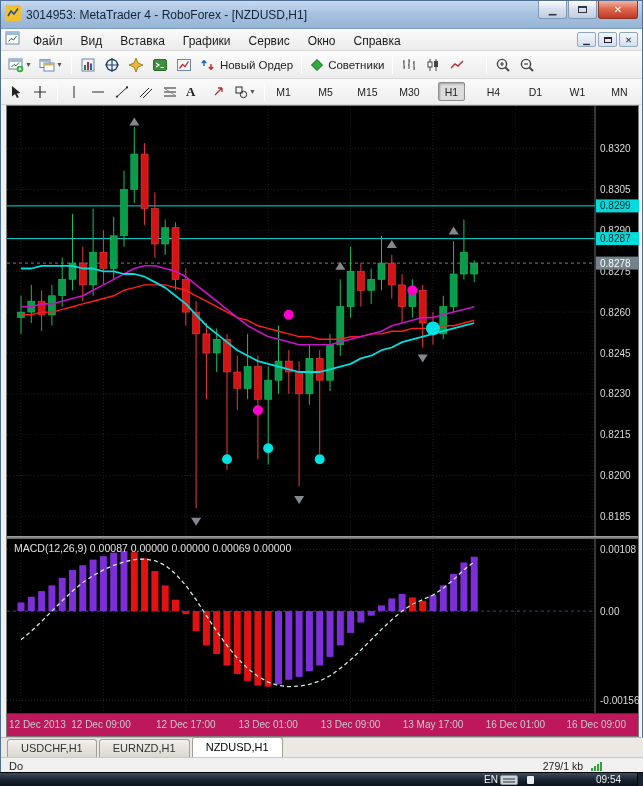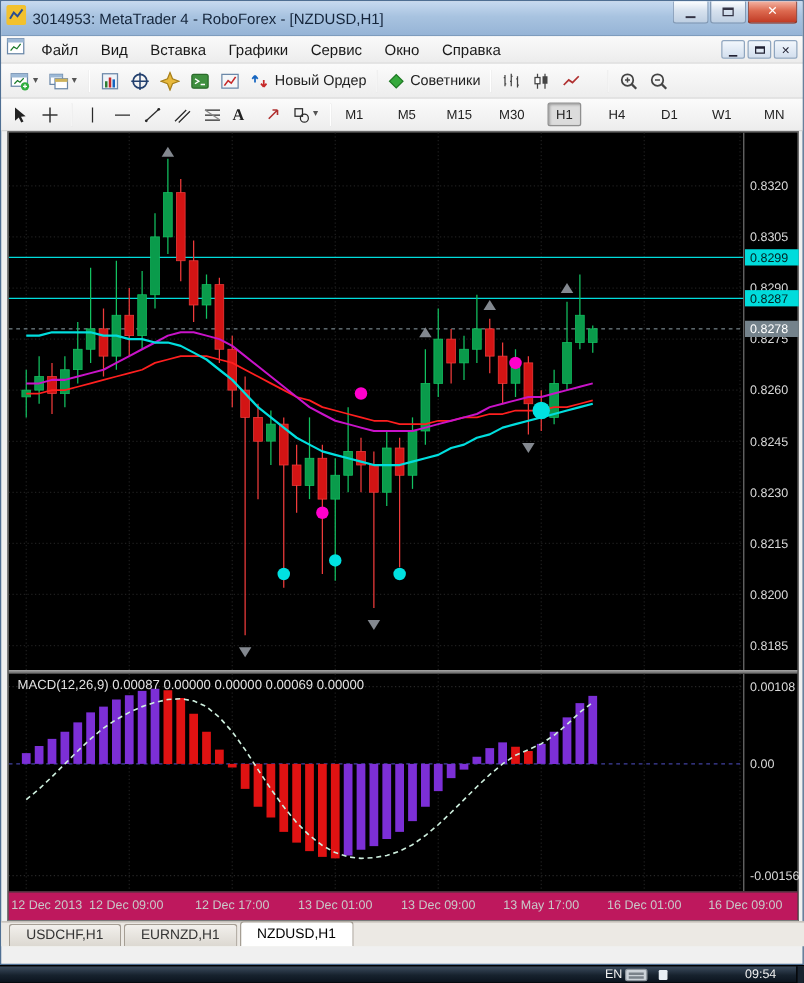--- a/index.html
+++ b/index.html
@@ -522,20 +522,31 @@
         <span style="left: 588px; transform: translateX(-100%); margin-left: 31px;">16 Dec 09:00</span>
       </div>
   </div>
 
   <div class="tabsrow" id="tabsRow">
       <div class="tab">USDCHF,H1</div>
       <div class="tab">EURNZD,H1</div>
       <div class="tab active">NZDUSD,H1</div>
     </div>
 
+  <div class="statusbar">
+    <span class="sleft">Do</span>
+    <span class="spacer"></span>
+    <span class="traffic">279/1 kb</span>
+    <span class="sigbars">
+        <i style="height:3px"></i>
+        <i style="height:5px"></i>
+        <i style="height:7px"></i>
+        <i style="height:9px"></i>
+      </span>
+  </div>
 </div>
 
 <div class="taskbar">
   <span class="lang">EN</span>
   <span class="kbicon"></span>
   <span class="trayflag"></span>
   <span class="clock">09:54</span>
   <span class="showdesk"></span>
 </div>
 

